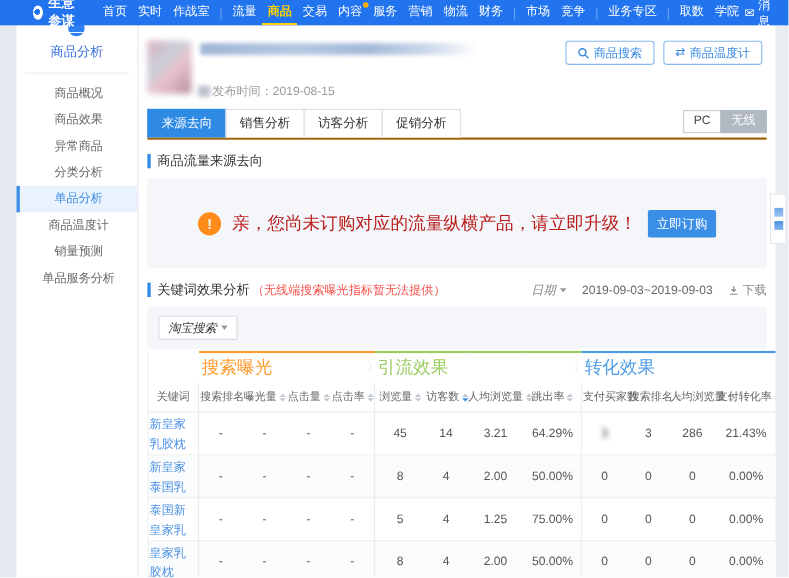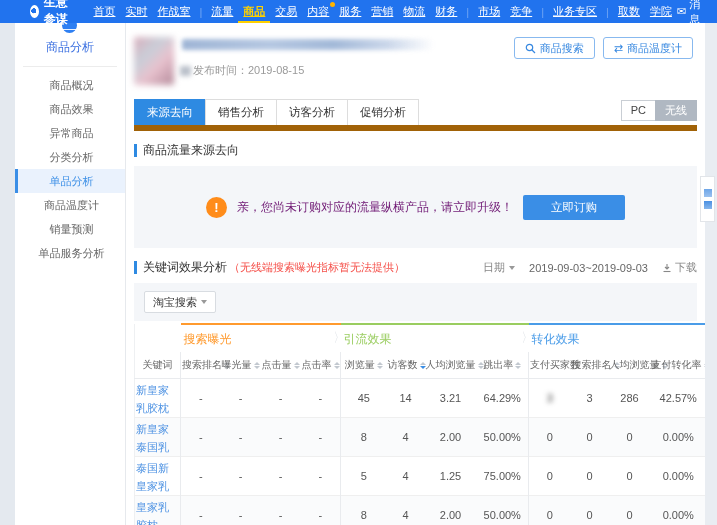--- a/index.html
+++ b/index.html
@@ -6,82 +6,82 @@
   .screen{position:relative;width:717px;height:525px;background:#e9edf2;overflow:hidden;
           font-family:"Liberation Sans","DejaVu Sans",sans-serif;-webkit-font-smoothing:antialiased;}
   
   .topnav{position:absolute;left:0;top:0;right:0;height:23px;background:#2173ee;display:flex;
           align-items:center;padding:0 8px 0 30px;color:#fff;font-size:11px;z-index:3;box-sizing:border-box;}
   .brand{display:inline-flex;align-items:center;gap:5px;margin-right:12px;cursor:pointer;}
   .logo{width:13px;height:13px;border-radius:50%;display:inline-block;
         background:radial-gradient(circle at 42% 45%, #2173ee 0 2.5px, #fff 2.7px);}
   .brand-text{font-weight:bold;border-bottom:1px solid rgba(255,255,255,.9);padding-bottom:1px;font-size:12px;}
   .nav-items{display:flex;align-items:center;height:100%;}
-  .nav-item{padding:0 5px;height:23px;line-height:23px;cursor:pointer;position:relative;white-space:nowrap;text-decoration:underline;}
+  .nav-item{padding:0 5px;height:23px;line-height:23px;cursor:pointer;position:relative;white-space:nowrap;}
   .nav-item.active{color:#ffd100;font-weight:bold;box-shadow:inset 0 -2px 0 #ffd100;}
   .badge-dot{position:absolute;top:2px;right:-1px;width:5px;height:5px;background:#ffb400;border-radius:50%;}
   .nav-divider{color:rgba(255,255,255,.35);padding:0 4px;}
   .nav-right{margin-left:auto;display:flex;align-items:center;gap:3px;cursor:pointer;position:relative;padding-right:8px;}
   .mail-icon{font-size:11px;}
   
   .gutter{position:absolute;left:0;top:23px;width:15px;bottom:0;background:#e4e9ef;}
   .sidebar{position:absolute;left:15px;top:23px;width:110px;bottom:0;background:#fff;}
   .side-circle{position:absolute;left:62px;top:18px;width:15px;height:15px;border-radius:50%;background:#2e7ff2;z-index:2;}
   .side-title{text-align:center;margin-top:16px;color:#3a6fe0;font-size:12px;}
   .side-divider{border-bottom:1px solid #ececec;margin:10px 8px 6px;}
   .side-item{height:24px;line-height:24px;text-align:center;font-size:11px;color:#666;cursor:pointer;border-left:3px solid transparent;}
   .side-item.active{background:#eaf2fd;color:#3a8ee6;border-left-color:#3a8ee6;}
   
   .main{position:absolute;left:125px;top:23px;right:12px;bottom:0;background:#fff;border-left:1px solid #e6e9ed;overflow:hidden;}
   .product-header{position:relative;margin:12px 8px 0;height:58px;}
   .thumb{position:absolute;left:0;top:2px;width:40px;height:48px;border-radius:2px;filter:blur(3px);
          background:linear-gradient(135deg,#d9aebc 0%,#c9ced8 35%,#e8c2ce 60%,#b48a9a 100%);}
   .title-blur{position:absolute;left:48px;top:4px;width:252px;height:11px;border-radius:2px;filter:blur(2px);opacity:.85;
          background:linear-gradient(90deg,#8fa9cf,#a9bedd 35%,#93add2 60%,#c3d1e7 82%,rgba(230,236,245,0));}
-  .publish{position:absolute;left:46px;top:28px;font-size:11px;color:#9a9a9a;display:flex;align-items:center;gap:2px;}
+  .publish{position:absolute;left:46px;top:40px;font-size:11px;color:#9a9a9a;display:flex;align-items:center;gap:2px;}
   .blur-blob{display:inline-block;width:11px;height:10px;background:#b9bfc9;filter:blur(2.5px);}
   .head-buttons{position:absolute;right:4px;top:2px;display:flex;gap:8px;}
   .ghost-btn{display:inline-flex;align-items:center;gap:4px;height:22px;padding:0 10px;background:#fff;
              border:1px solid #88b9ef;border-radius:3px;color:#3788e0;font-size:11px;cursor:pointer;font-family:inherit;}
   .swap-icon{font-size:11px;line-height:1;}
   
-  .tabs-row{display:flex;align-items:flex-end;margin:6px 8px 0;border-bottom:6px solid #a16207;}
+  .tabs-row{display:flex;align-items:flex-end;margin:6px 8px 0;border-bottom:2px solid #a16207;}
   .tabs{display:flex;}
   .tab{height:25px;line-height:25px;padding:0 12px;font-size:11.5px;color:#333;background:#fff;
        border:1px solid #ddd;border-bottom:none;margin-right:-1px;cursor:pointer;white-space:nowrap;}
   .tab.active{background:#2e8ae2;border-color:#2e8ae2;color:#fff;}
   .toggle{margin-left:auto;display:flex;margin-bottom:4px;}
   .seg{height:19px;line-height:19px;padding:0 9px;font-size:11px;border:1px solid #c9ced4;background:#fff;color:#444;cursor:pointer;}
   .seg + .seg{margin-left:-1px;}
   .seg.active{background:#b0b8c2;border-color:#b0b8c2;color:#fff;}
   
   .sec{display:flex;align-items:center;margin:11px 8px 7px;font-size:12px;color:#333;}
   .bar{width:3px;height:13px;background:#2e8ae2;margin-right:6px;flex:none;}
   .red-note{color:#f5504a;font-size:11px;margin-left:2px;}
   .sec-right{margin-left:auto;display:flex;align-items:center;gap:14px;font-size:11px;color:#666;}
   .caret{width:0;height:0;border-left:3.5px solid transparent;border-right:3.5px solid transparent;border-top:4px solid #999;
          display:inline-block;margin-left:4px;}
-  .date-label{display:inline-flex;align-items:center;cursor:pointer;color:#888;}
+  .date-label{display:inline-flex;align-items:center;cursor:pointer;color:#888;font-style:italic;}
   .download{display:inline-flex;gap:3px;color:#888;align-items:center;cursor:pointer;}
   
   .warn-panel{margin:0 8px;height:82px;background:#f4f6f9;display:flex;align-items:center;justify-content:center;gap:10px;}
   .warn-icon{width:21px;height:21px;border-radius:50%;background:#ff8c1a;color:#fff;font-weight:bold;
              text-align:center;line-height:21px;font-size:13px;flex:none;}
-  .warn-text{font-size:12px;color:#701a75;}
-  .primary-btn{background:#3a8ee6;color:#fff;border:none;font-size:11.5px;padding:5px 28px;border-radius:2px;cursor:pointer;font-family:Liberation Mono, monospace;}
+  .warn-text{font-size:16px;color:#b91c1c;}
+  .primary-btn{background:#3a8ee6;color:#fff;border:none;font-size:11.5px;padding:5px 8px;border-radius:2px;cursor:pointer;font-family:Liberation Mono, monospace;}
   
   .filter-strip{margin:2px 8px 0;background:#f4f6f9;padding:8px 10px;}
   .dropdown{display:inline-flex;align-items:center;background:#fff;border:1px solid #d8dce1;border-radius:2px;
-            height:20px;padding:0 8px;font-size:11px;color:#333;cursor:pointer;}
+            height:20px;padding:0 8px;font-size:11px;color:#333;cursor:pointer;font-style:italic;}
   
   .kw-table{margin:2px 8px 0;width:calc(100% - 16px);border-collapse:collapse;table-layout:fixed;
             border-left:1px solid #eef0f2;border-right:1px solid #eef0f2;}
   .group-row th{border-top:2px solid transparent;height:25px;text-align:left;position:relative;font-weight:normal;}
   th.g-none{border-top:none;}
-  .g-label{font-size:12px;padding-left:2px;margin-top:48px;}
+  .g-label{font-size:16px;padding-left:2px;margin-top:48px;}
   .g-chevron{position:absolute;right:-4px;top:5px;color:#dde1e6;font-size:11px;transform:scaleY(1.2);}
   .head-row th{font-size:10px;color:#666;font-weight:normal;height:24px;white-space:nowrap;text-align:center;overflow:visible;}
   .g-end{border-right:1px solid #e9ebee;}
   .kw-head,.kw-cell{border-right:1px solid #e9ebee;}
   .sort{display:inline-flex;flex-direction:column;gap:1px;margin-left:2px;vertical-align:middle;}
   .tri-up{width:0;height:0;border-left:3px solid transparent;border-right:3px solid transparent;border-bottom:3.5px solid #c2c8cf;}
   .tri-down{width:0;height:0;border-left:3px solid transparent;border-right:3px solid transparent;border-top:3.5px solid #c2c8cf;}
   .tri-down.on{border-top-color:#3a8ee6;}
   .data-row{border-bottom:1px solid #efefef;}
   tbody .data-row:first-child{border-top:1px solid #e9ebee;}
@@ -307,21 +307,21 @@
             <td class="cell"><span>-</span></td>
             <td class="cell"><span>-</span></td>
             <td class="cell g-end"><span>-</span></td>
             <td class="cell"><span>45</span></td>
             <td class="cell"><span>14</span></td>
             <td class="cell"><span>3.21</span></td>
             <td class="cell g-end"><span>64.29%</span></td>
             <td class="cell"><span class="masked">3</span></td>
             <td class="cell"><span>3</span></td>
             <td class="cell"><span>286</span></td>
-            <td class="cell"><span>42.57%</span></td>
+            <td class="cell"><span>21.43%</span></td>
           </tr>
           <tr class="data-row">
             <td class="kw-cell"><a class="kw-link">新皇家泰国乳</a></td>
             <td class="cell"><span>-</span></td>
             <td class="cell"><span>-</span></td>
             <td class="cell"><span>-</span></td>
             <td class="cell g-end"><span>-</span></td>
             <td class="cell"><span>8</span></td>
             <td class="cell"><span>4</span></td>
             <td class="cell"><span>2.00</span></td>

